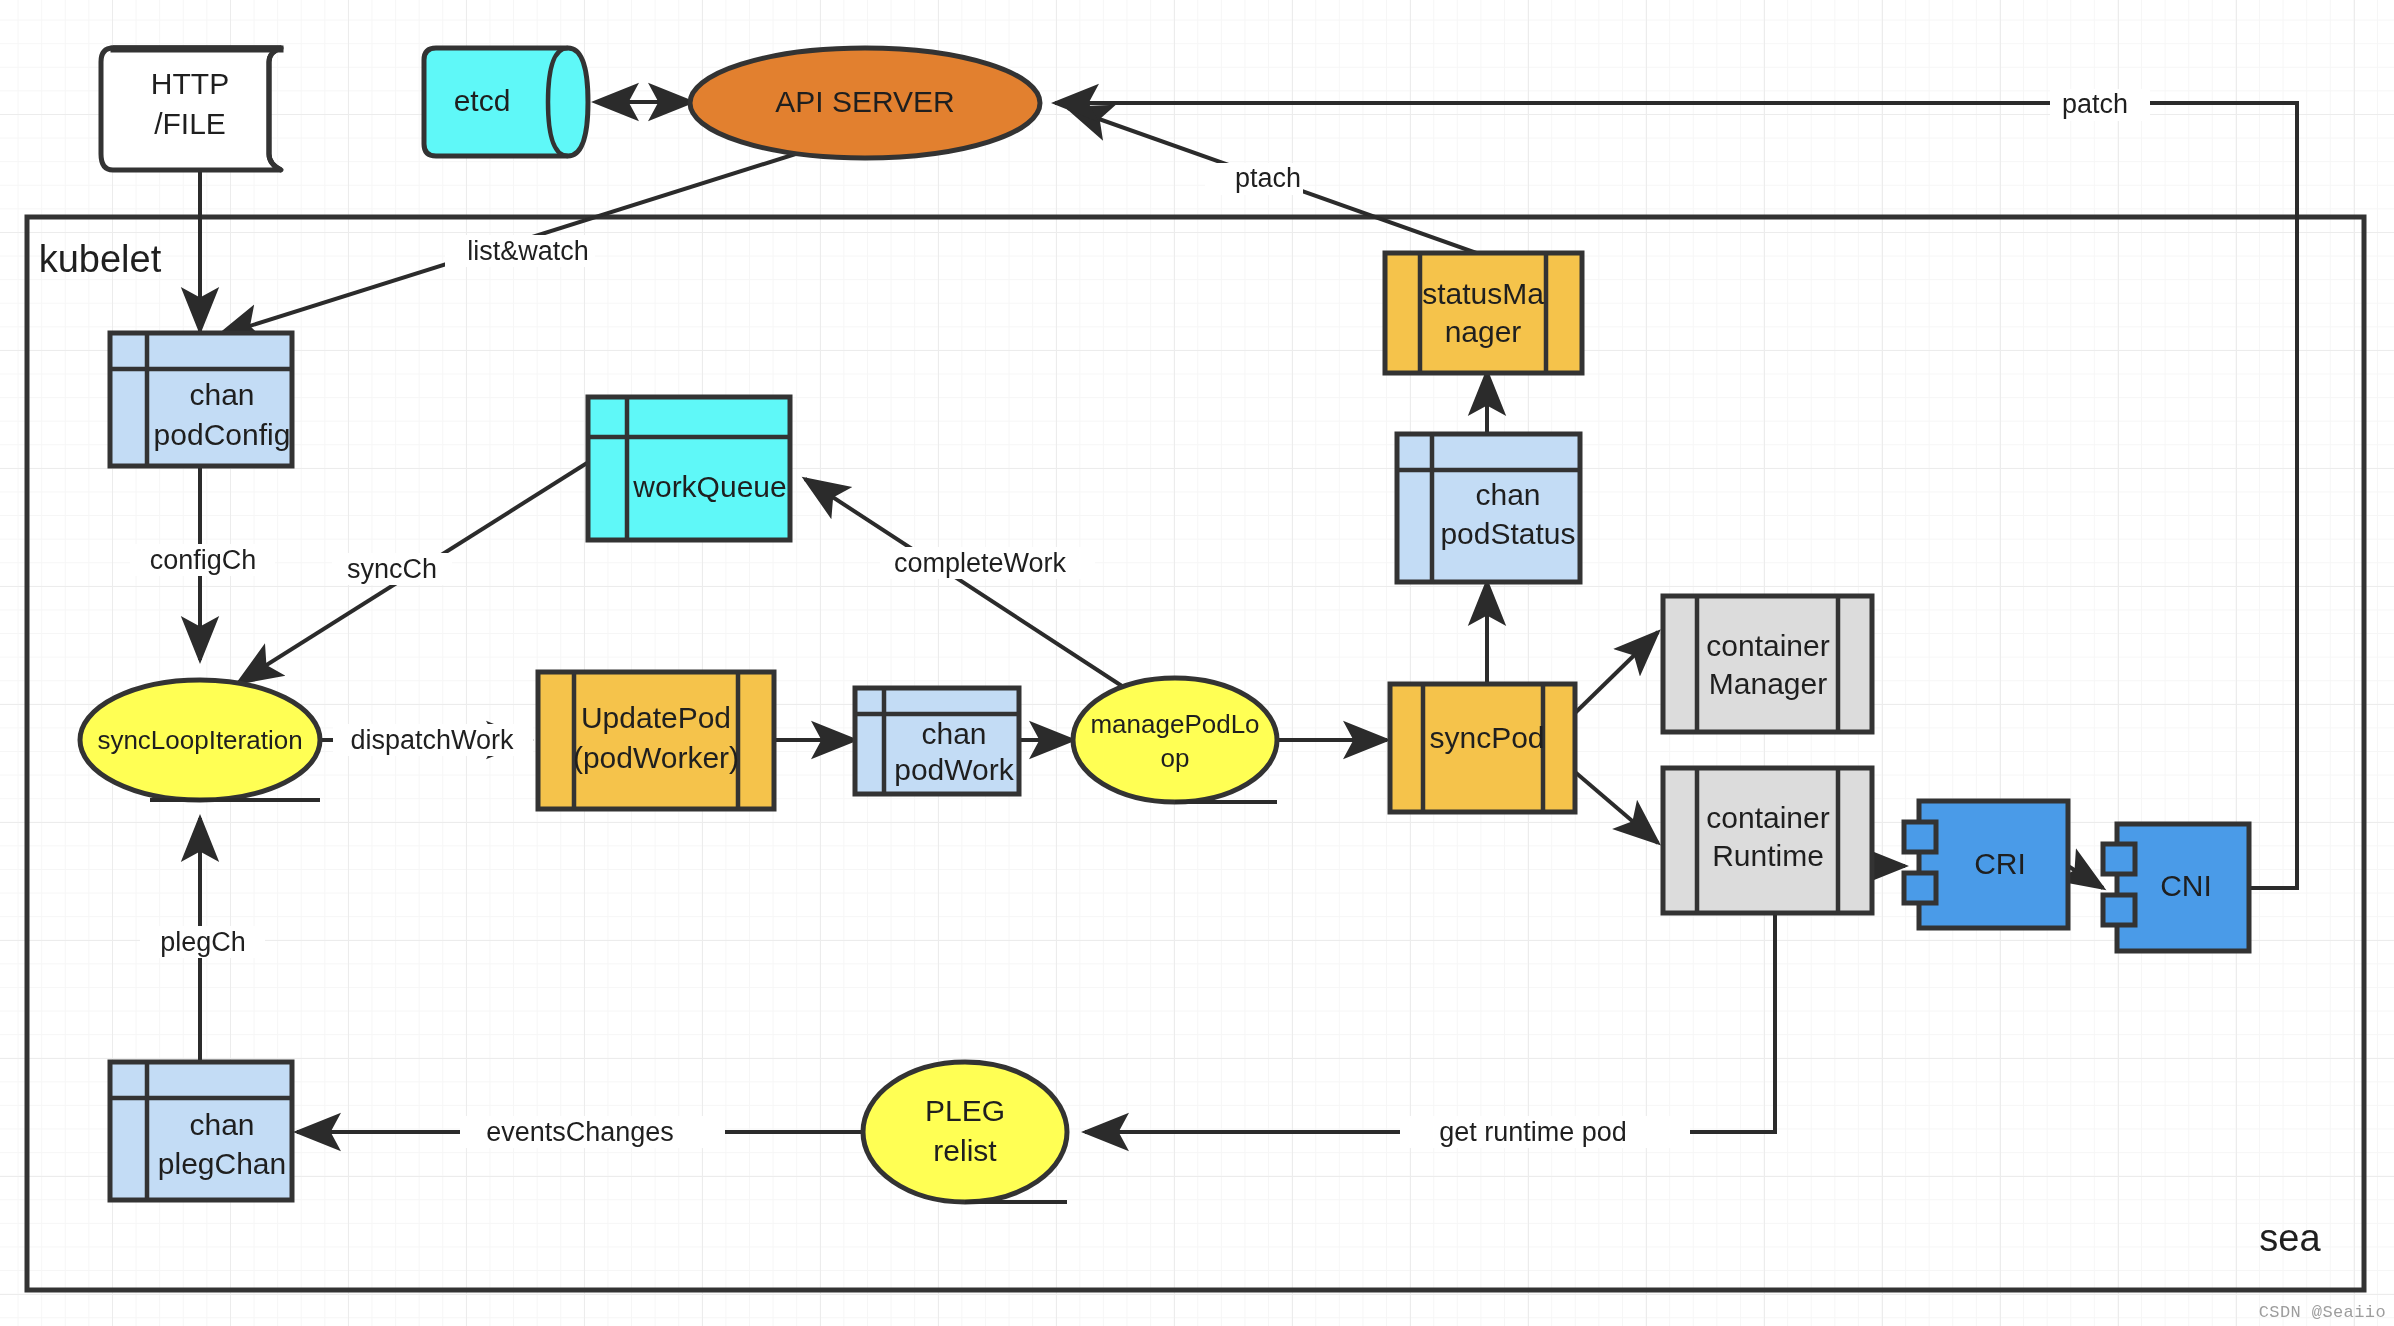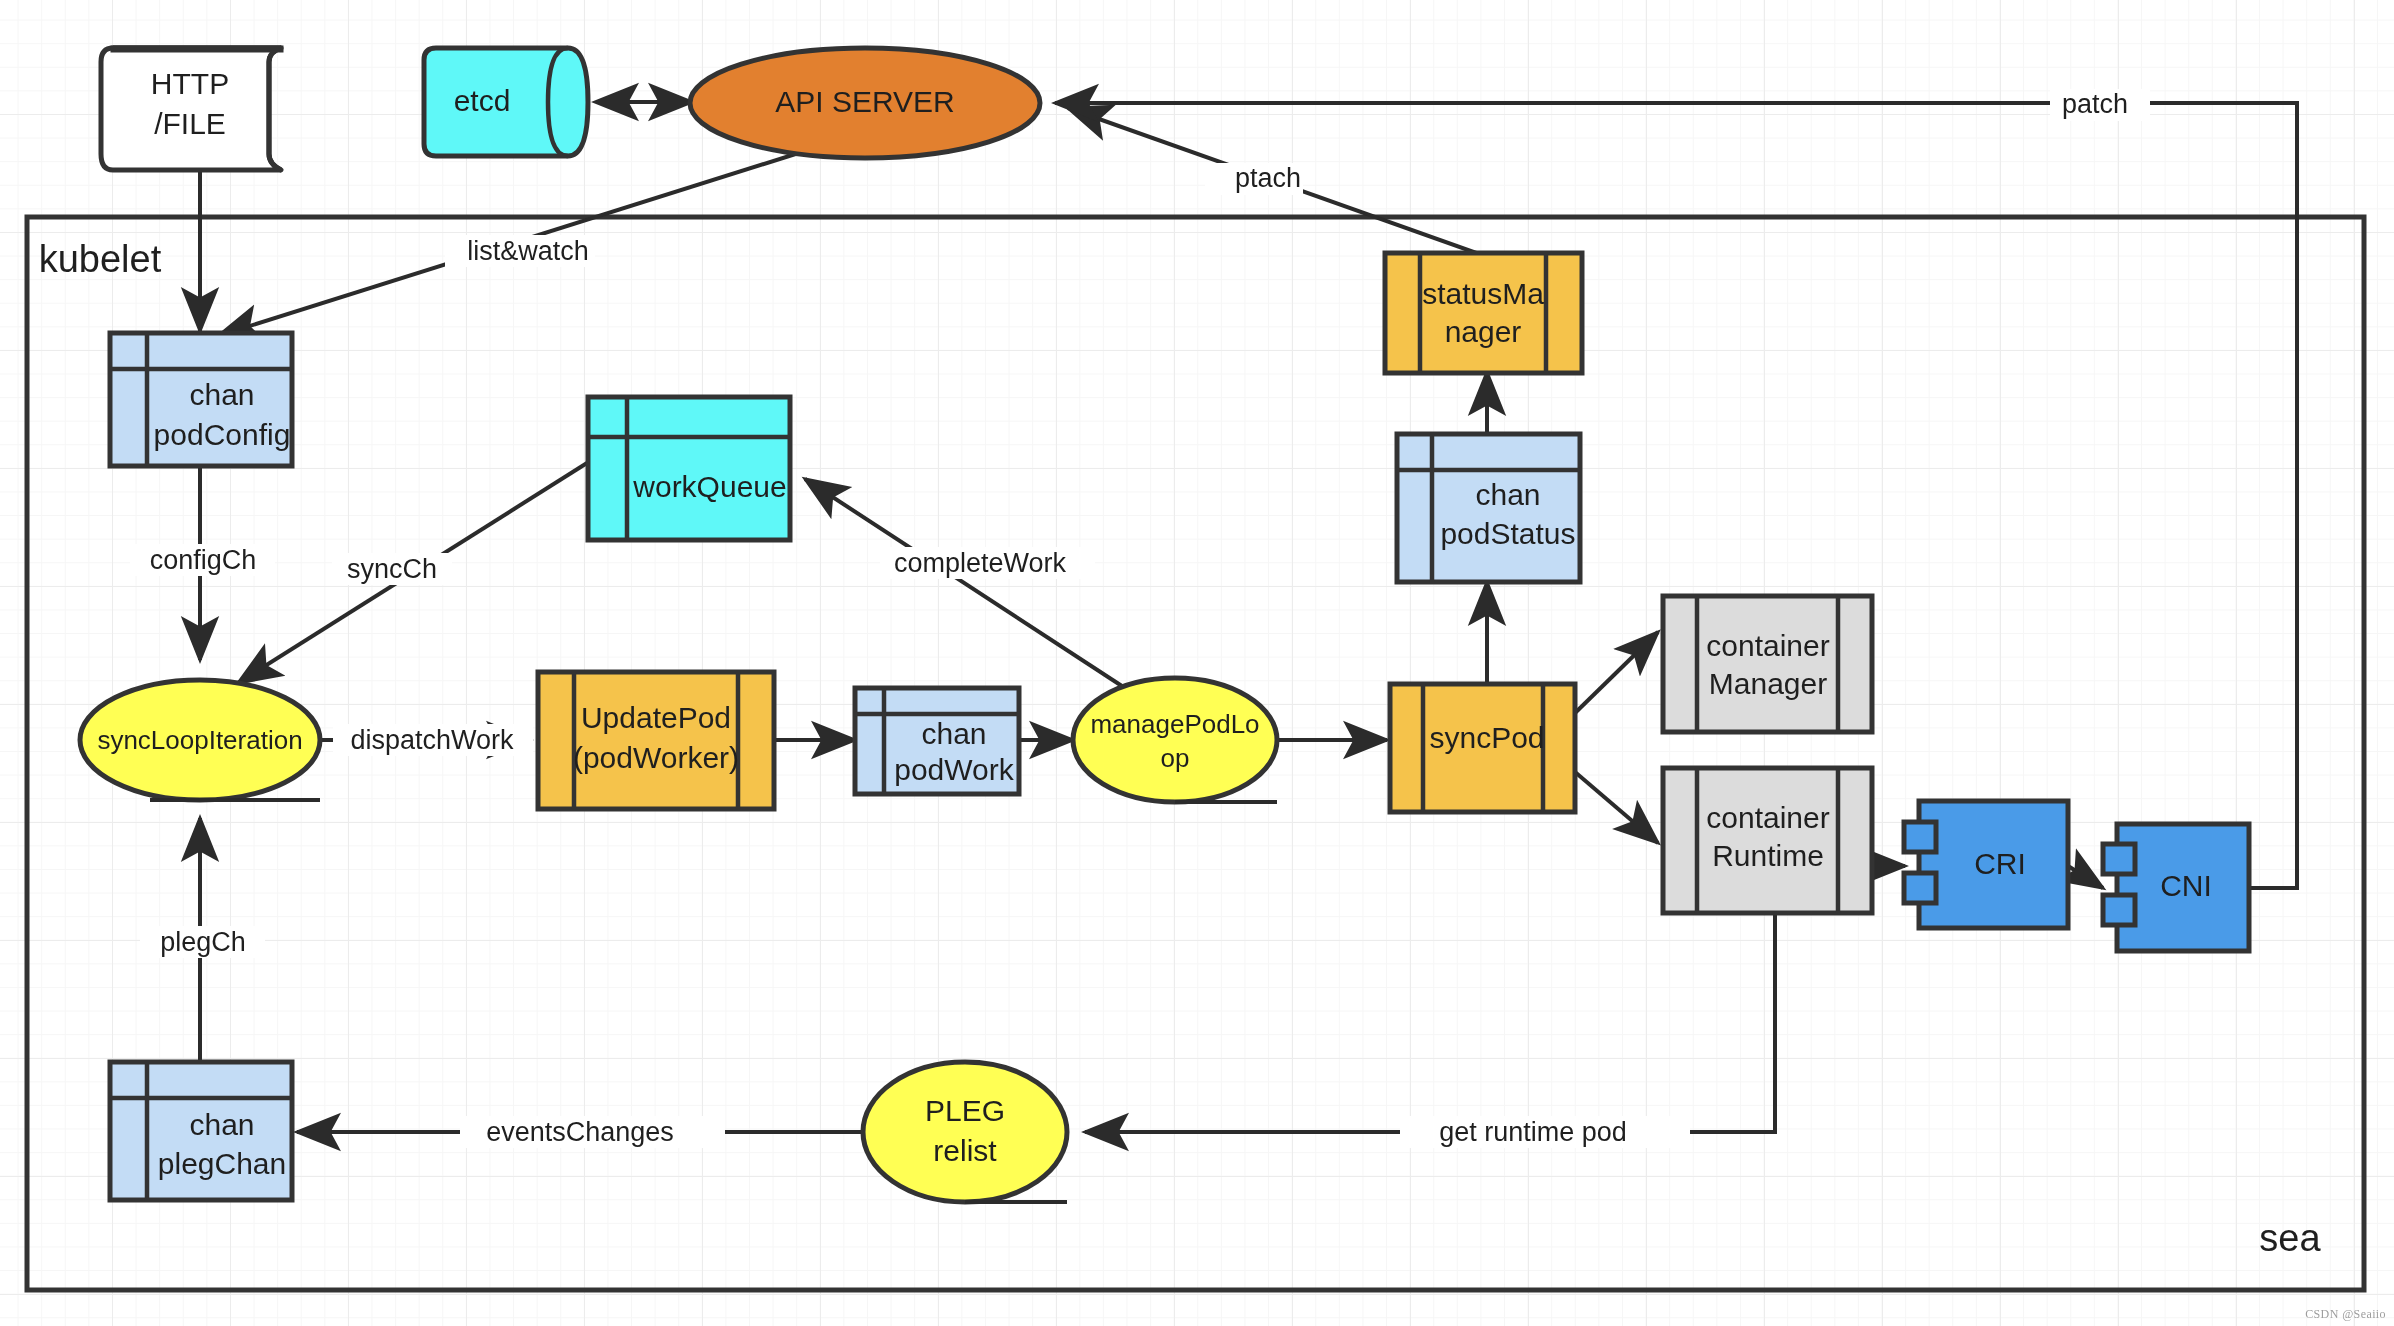--- a/index.html
+++ b/index.html
@@ -59,22 +59,22 @@
   }
   .inner-div {
     stroke: #333333;
     stroke-width: 4.5;
     fill: none;
   }
   .watermark {
     position: absolute;
     right: 8px;
     bottom: 4px;
-    font-family: Liberation Serif, serif;
-    font-size: 12px;
+    font-family: Liberation Mono, monospace;
+    font-size: 17px;
     color: #9d9d9d;
     letter-spacing: 0.4px;
   }
 </style>
 </head>
 <body>
 
 <div id="stage">
   <div id="grid"></div>
 

